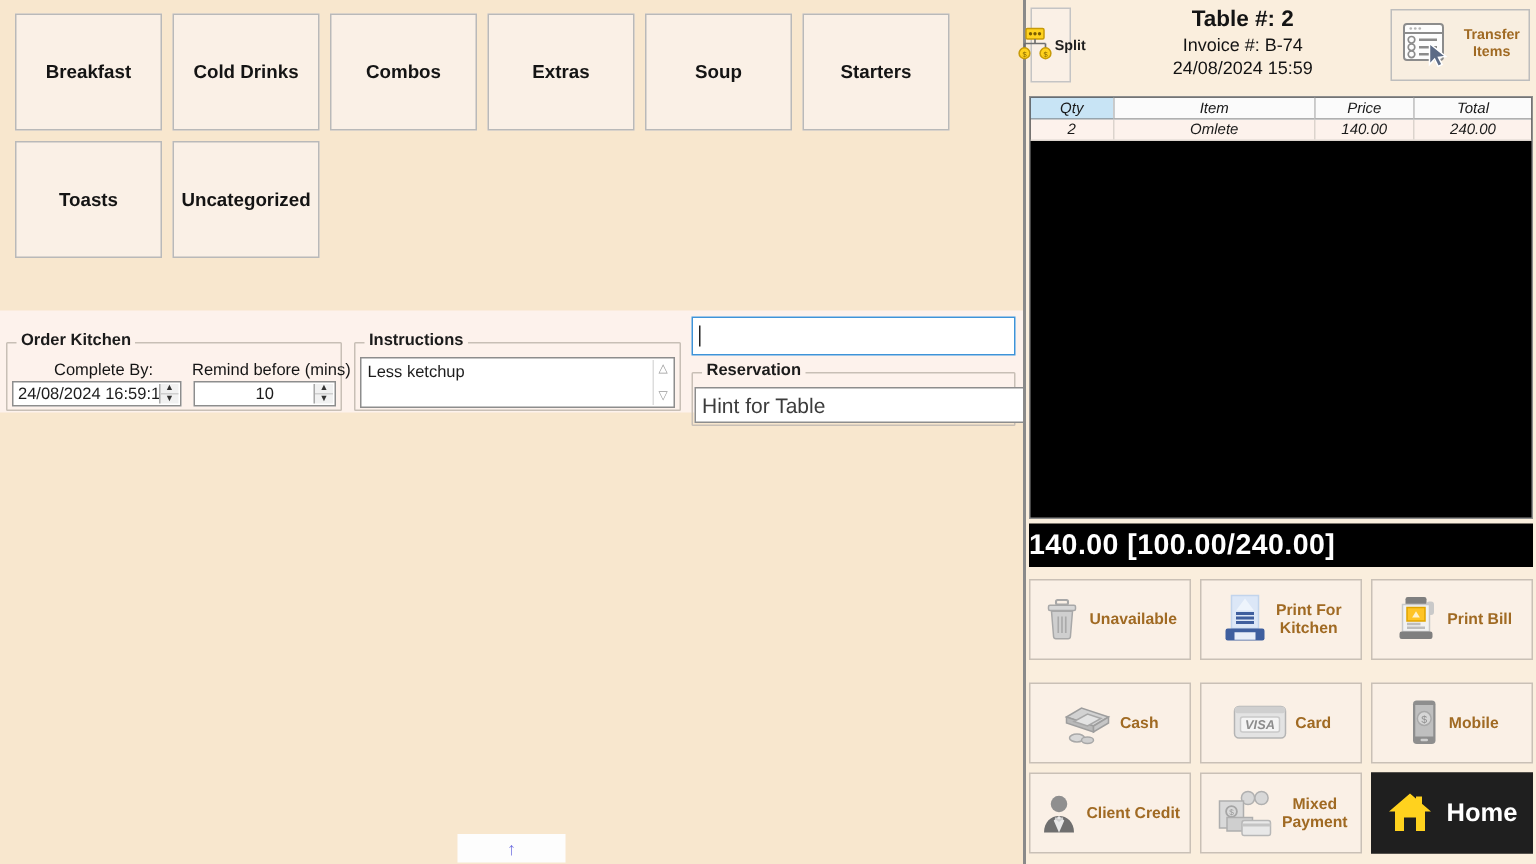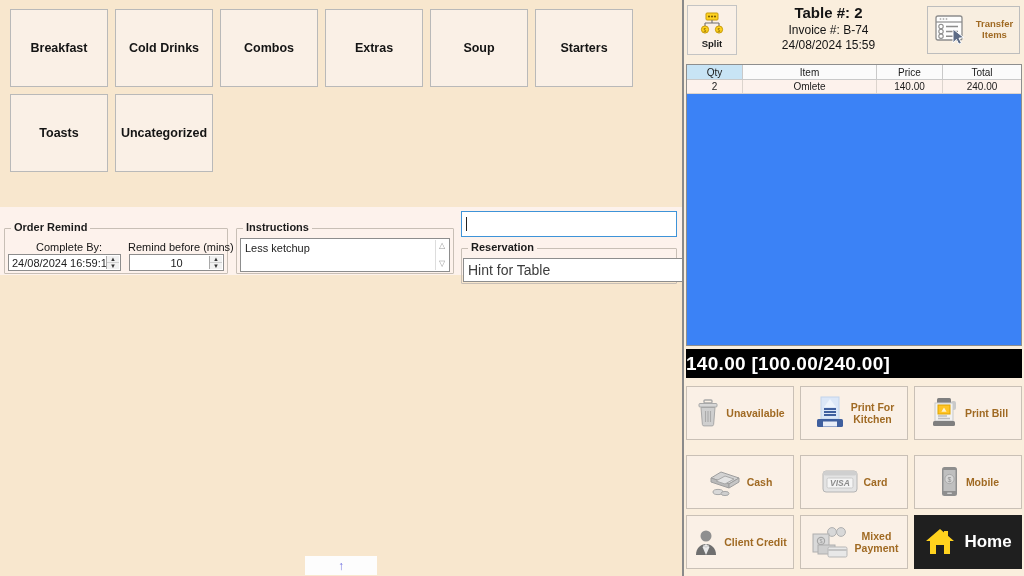--- a/index.html
+++ b/index.html
@@ -133,23 +133,23 @@
   
   .right-pane {
     position: absolute; left: 684px; top: 0; width: 340px; height: 576px;
     background: #faeedd;
   }
 
   .order-header {
     position: absolute; left: 0; top: 0; width: 340px; height: 62px;
   }
   #split-button {
-    position: absolute; left: 3px; top: 5px; width: 50px; height: 50px;
+    position: absolute; left: 3px; top: 5px; width: 27px; height: 50px;
     background: #faf0e6; border: 1px solid #c4c4c4;
-    display: flex; flex-direction: column; align-items: center; justify-content: center;
+    display: flex; flex-direction: row; align-items: center; justify-content: center;
     cursor: pointer;
   }
   #split-button .lbl { font-size: 9.5px; font-weight: bold; color: #1d1d1d; margin-top: 1px; }
 
   .header-center {
     position: absolute; left: 52px; top: 4px; width: 185px; text-align: center;
   }
   .header-center .t1 { font-size: 15px; font-weight: bold; color: #141414; }
   .header-center .t2 { font-size: 12px; color: #141414; margin-top: 2px; }
   .header-center .t3 { font-size: 12px; color: #141414; margin-top: 1px; }
@@ -161,22 +161,23 @@
     cursor: pointer;
   }
   #transfer-items-button .lbl {
     font-size: 9.5px; font-weight: bold; color: #a06a23; line-height: 1.15;
     text-align: center; flex: 1;
   }
 
   
   .items-table {
     position: absolute; left: 2px; top: 64px; width: 336px; height: 282px;
-    background: #3b82f6; border: 1px solid #8e8e8e;
+    background: #000000; border: 1px solid #8e8e8e;
     overflow: hidden;
+    font-style: italic;
   }
   .items-head { display: flex; height: 15px; border-bottom: 1px solid #c9c9c9; }
   .items-head > div {
     font-size: 10px; color: #1a1a1a; text-align: center;
     display: flex; align-items: center; justify-content: center;
     border-right: 1px solid #c9c9c9;
     background: #fbfbfb;
   }
   .items-head > div:first-child { background: #c8e4f5; }
   .items-head > div:last-child { border-right: none; }
@@ -242,21 +243,21 @@
           <div class="cat-btn">Toasts</div>
           <div class="cat-btn">Uncategorized</div>
         </div>
     </div>
 
     <div class="lower-left">
       <div class="details-strip"></div>
     </div>
 
     <div class="group" id="order-details-group">
-      <span class="legend">Order Remind</span>
+      <span class="legend">Order Kitchen</span>
     </div>
     <div class="field-label" style="left:36px; top:241px;">Complete By:</div>
     <div class="txtbox" style="left:8px; top:254px; width:113px; height:17px;">
       <span>24/08/2024 16:59:16</span>
       <span class="spin">
         <div>▲</div>
         <div>▼</div>
       </span>
     </div>
     <div class="field-label" style="left:128px; top:241px;">Remind before (mins)</div>

